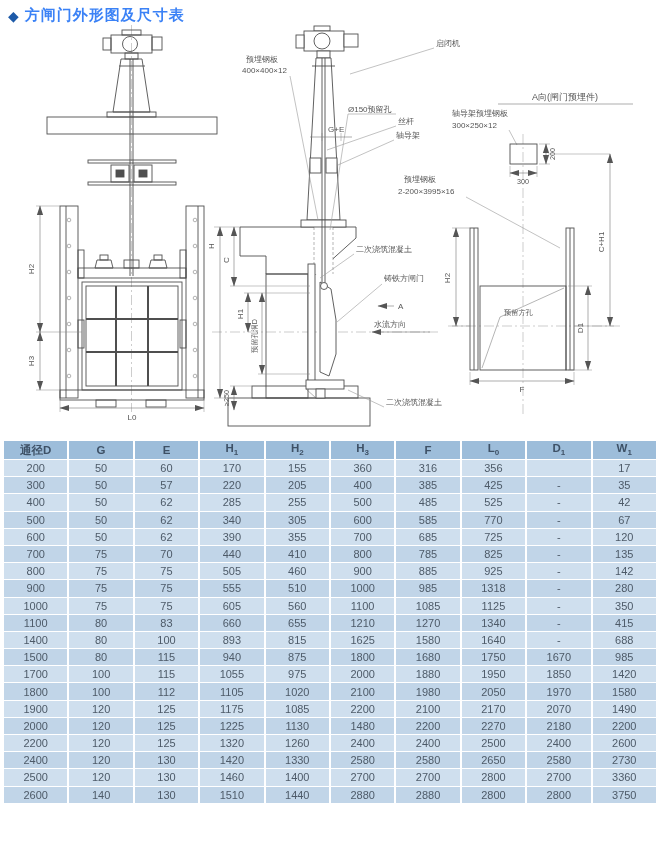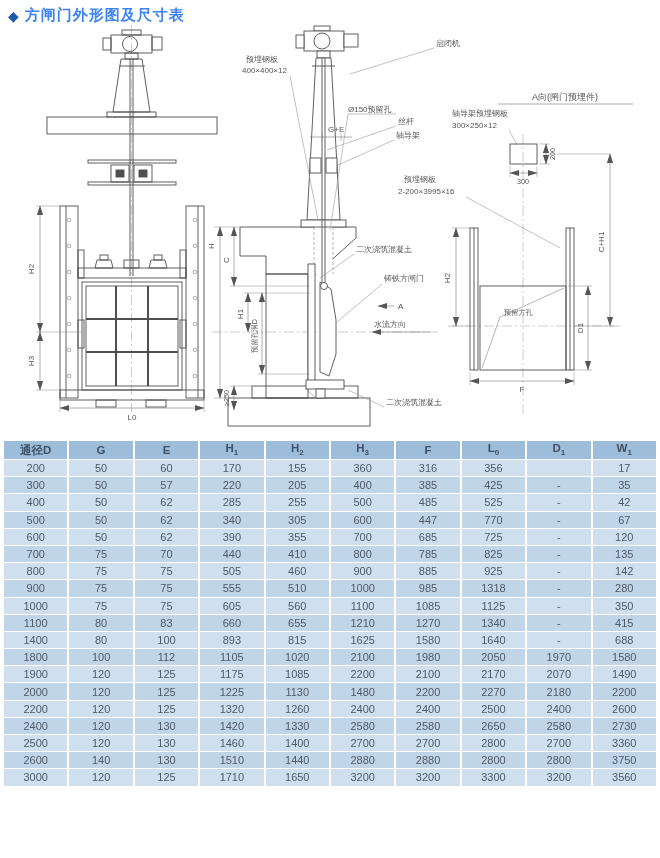--- a/index.html
+++ b/index.html
@@ -329,21 +329,21 @@
             <td>-</td>
             <td>42</td>
           </tr>
           <tr>
             <td>500</td>
             <td>50</td>
             <td>62</td>
             <td>340</td>
             <td>305</td>
             <td>600</td>
-            <td>447</td>
+            <td>585</td>
             <td>770</td>
             <td>-</td>
             <td>67</td>
           </tr>
           <tr>
             <td>600</td>
             <td>50</td>
             <td>62</td>
             <td>390</td>
             <td>355</td>
@@ -417,20 +417,44 @@
             <td>1400</td>
             <td>80</td>
             <td>100</td>
             <td>893</td>
             <td>815</td>
             <td>1625</td>
             <td>1580</td>
             <td>1640</td>
             <td>-</td>
             <td>688</td>
+          </tr>
+          <tr>
+            <td>1500</td>
+            <td>80</td>
+            <td>115</td>
+            <td>940</td>
+            <td>875</td>
+            <td>1800</td>
+            <td>1680</td>
+            <td>1750</td>
+            <td>1670</td>
+            <td>985</td>
+          </tr>
+          <tr>
+            <td>1700</td>
+            <td>100</td>
+            <td>115</td>
+            <td>1055</td>
+            <td>975</td>
+            <td>2000</td>
+            <td>1880</td>
+            <td>1950</td>
+            <td>1850</td>
+            <td>1420</td>
           </tr>
           <tr>
             <td>1800</td>
             <td>100</td>
             <td>112</td>
             <td>1105</td>
             <td>1020</td>
             <td>2100</td>
             <td>1980</td>
             <td>2050</td>
@@ -502,29 +526,17 @@
             <td>140</td>
             <td>130</td>
             <td>1510</td>
             <td>1440</td>
             <td>2880</td>
             <td>2880</td>
             <td>2800</td>
             <td>2800</td>
             <td>3750</td>
           </tr>
-          <tr>
-            <td>3000</td>
-            <td>120</td>
-            <td>125</td>
-            <td>1710</td>
-            <td>1650</td>
-            <td>3200</td>
-            <td>3200</td>
-            <td>3300</td>
-            <td>3200</td>
-            <td>3560</td>
-          </tr>
         </tbody>
     </table>
   </div>
 
 </div>
 
 </body></html>

